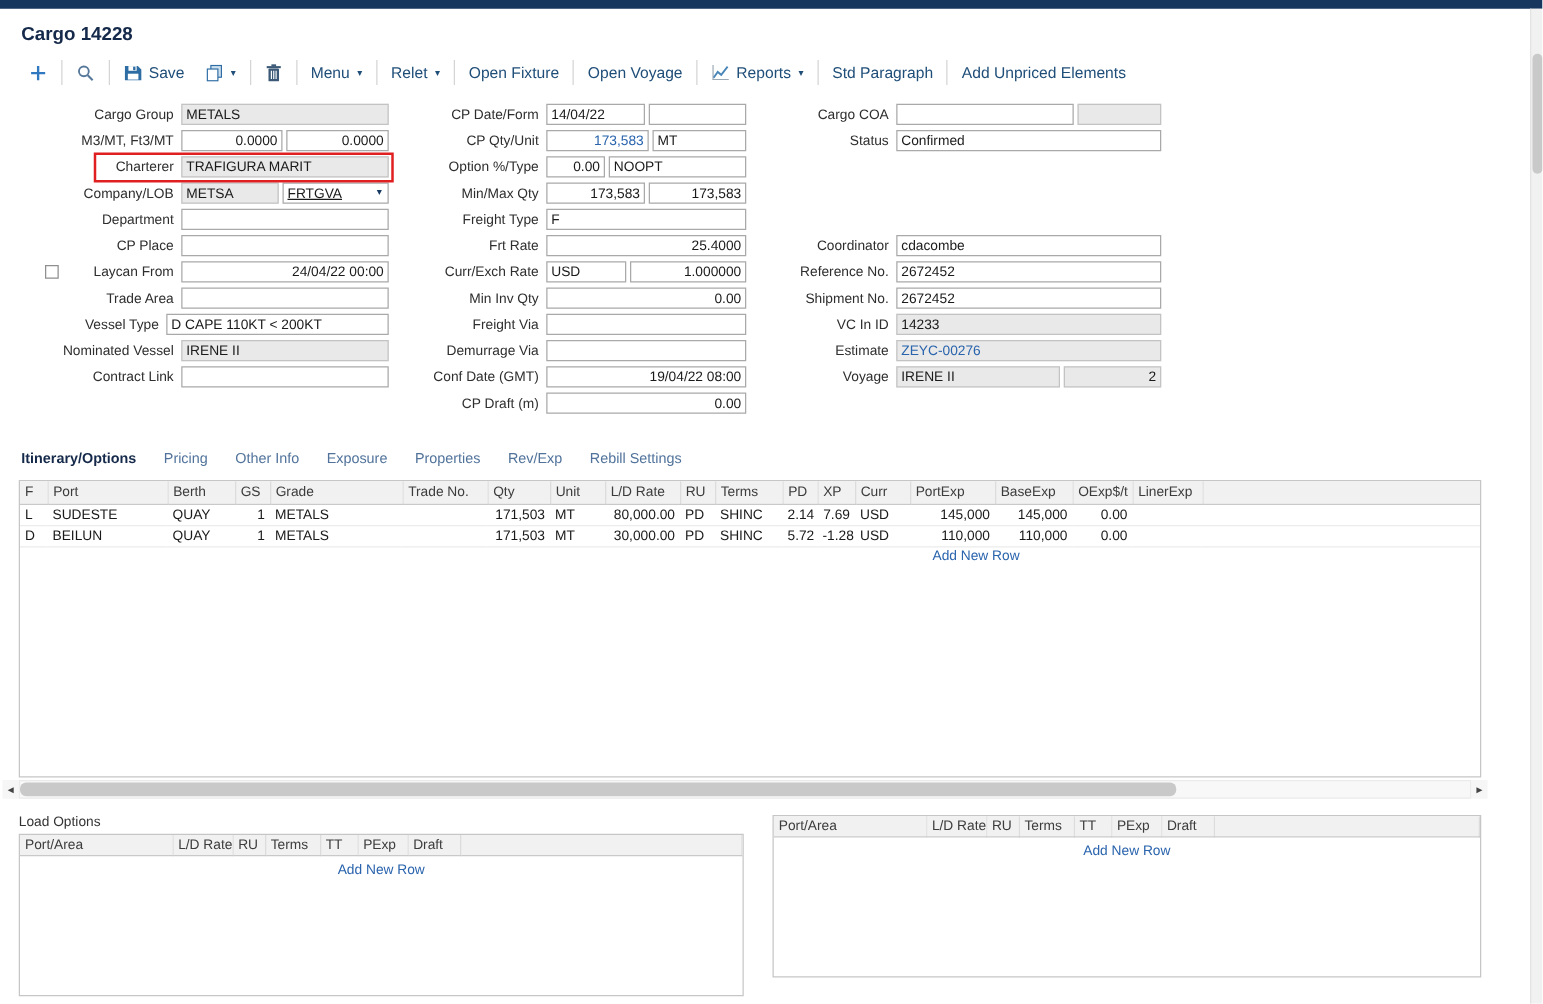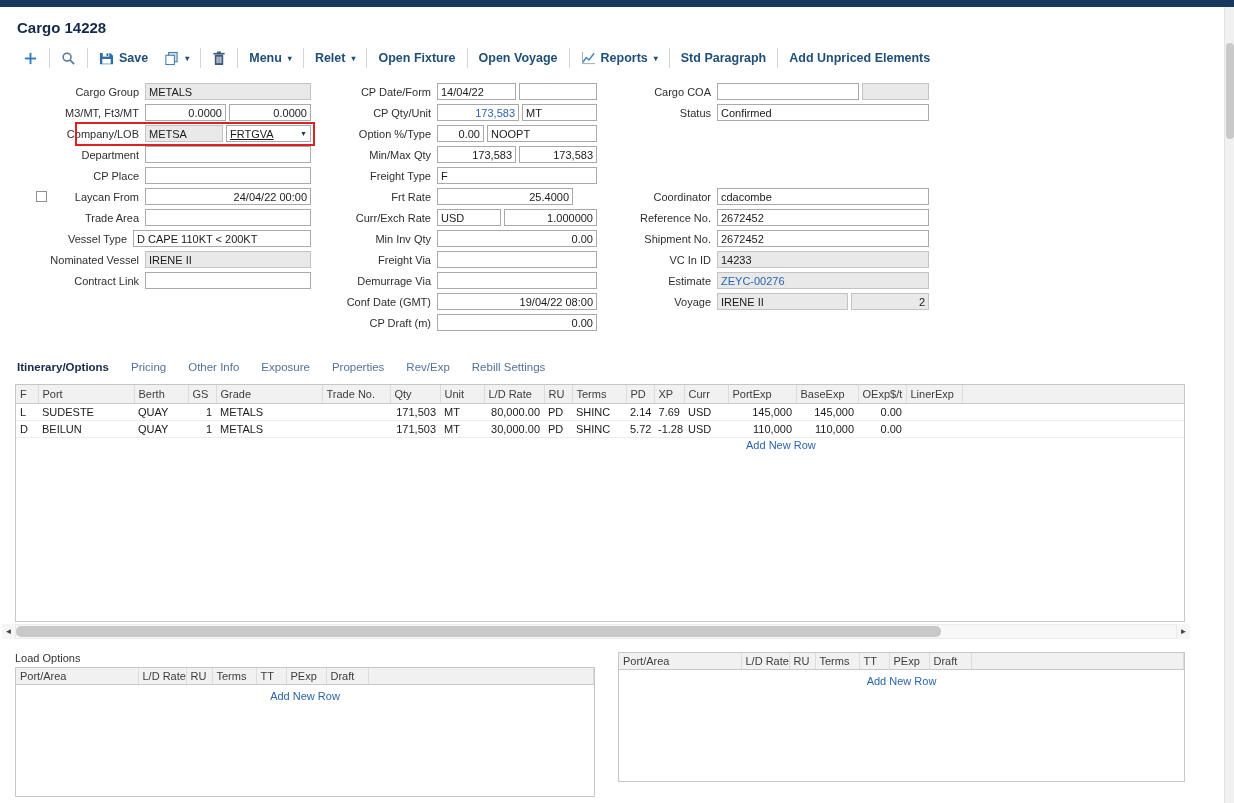--- a/index.html
+++ b/index.html
@@ -8,21 +8,21 @@
   .canvas { position:relative; width:1234px; height:803px; background:#fff; }
   .topbar { position:absolute; top:0; left:0; width:1234px; height:7px; background:#17375e; }
   .vscroll { position:absolute; top:7px; right:0; width:10px; height:796px; background:#f1f1f1; border-left:1px solid #e3e3e3; }
   .vthumb { position:absolute; top:36px; left:1px; width:8px; height:96px; background:#c9c9c9; border-radius:4px; }
   .content { position:absolute; top:7px; left:0; width:1224px; height:796px; padding:10px 0 0 15px; }
 
   .page-title { font-size:15px; font-weight:bold; color:#15294a; padding:2px 0 7px 2px; }
 
   .toolbar { display:flex; align-items:center; height:26px; margin:2px 0 12px 0; }
   .tbtn { display:flex; align-items:center; gap:5px; border:none; background:transparent;
-          color:#1f4e79; font-weight:bold; font-size:12.5px; font-family:inherit;
+          color:#1f4e79; font-weight:normal; font-size:12.5px; font-family:inherit;
           padding:3px 8px; cursor:pointer; white-space:nowrap; }
   .tsep { width:1px; height:20px; background:#d5d5d5; margin:0 3px; }
   .caret { font-size:8px; color:#1f4e79; margin-left:1px; }
 
   .form-area { position:relative; display:flex; margin-bottom:26px; }
   .fcol { display:flex; flex-direction:column; }
   .fcol-left  { width:296px; }
   .fcol-mid   { width:274px; margin-left:12px; }
   .fcol-right { width:310px; margin-left:22px; }
   .frow { position:relative; display:flex; align-items:center; height:17px; margin-bottom:4px; }
@@ -171,20 +171,24 @@
         <div class="frow">
           <div class="flabel">Cargo Group</div>
           <div class="fval ro" style="width:166px">METALS</div>
         </div>
         <div class="frow">
           <div class="flabel">M3/MT, Ft3/MT</div>
           <div class="fval num" style="width:81px">0.0000</div>
           <div class="fval num" style="width:82px">0.0000</div>
         </div>
         <div class="frow">
+          <div class="flabel">Charterer</div>
+          <div class="fval ro" style="width:166px">TRAFIGURA MARIT</div>
+        </div>
+        <div class="frow">
           <div class="flabel">Company/LOB</div>
           <div class="fval ro" style="width:78px">METSA</div>
           <div class="fval dd" style="width:85px">
             <span class="ddtext">FRTGVA</span>
             <span class="ddarrow">▼</span>
           </div>
         </div>
         <div class="frow">
           <div class="flabel">Department</div>
           <div class="fval" style="width:166px"></div>
@@ -236,21 +240,21 @@
           <div class="flabel">Min/Max Qty</div>
           <div class="fval num" style="width:79px">173,583</div>
           <div class="fval num" style="width:78px">173,583</div>
         </div>
         <div class="frow">
           <div class="flabel">Freight Type</div>
           <div class="fval" style="width:160px">F</div>
         </div>
         <div class="frow">
           <div class="flabel">Frt Rate</div>
-          <div class="fval num" style="width:136px">25.4000</div>
+          <div class="fval num" style="width:160px">25.4000</div>
         </div>
         <div class="frow">
           <div class="flabel">Curr/Exch Rate</div>
           <div class="fval" style="width:64px">USD</div>
           <div class="fval num" style="width:93px">1.000000</div>
         </div>
         <div class="frow">
           <div class="flabel">Min Inv Qty</div>
           <div class="fval num" style="width:160px">0.00</div>
         </div>

